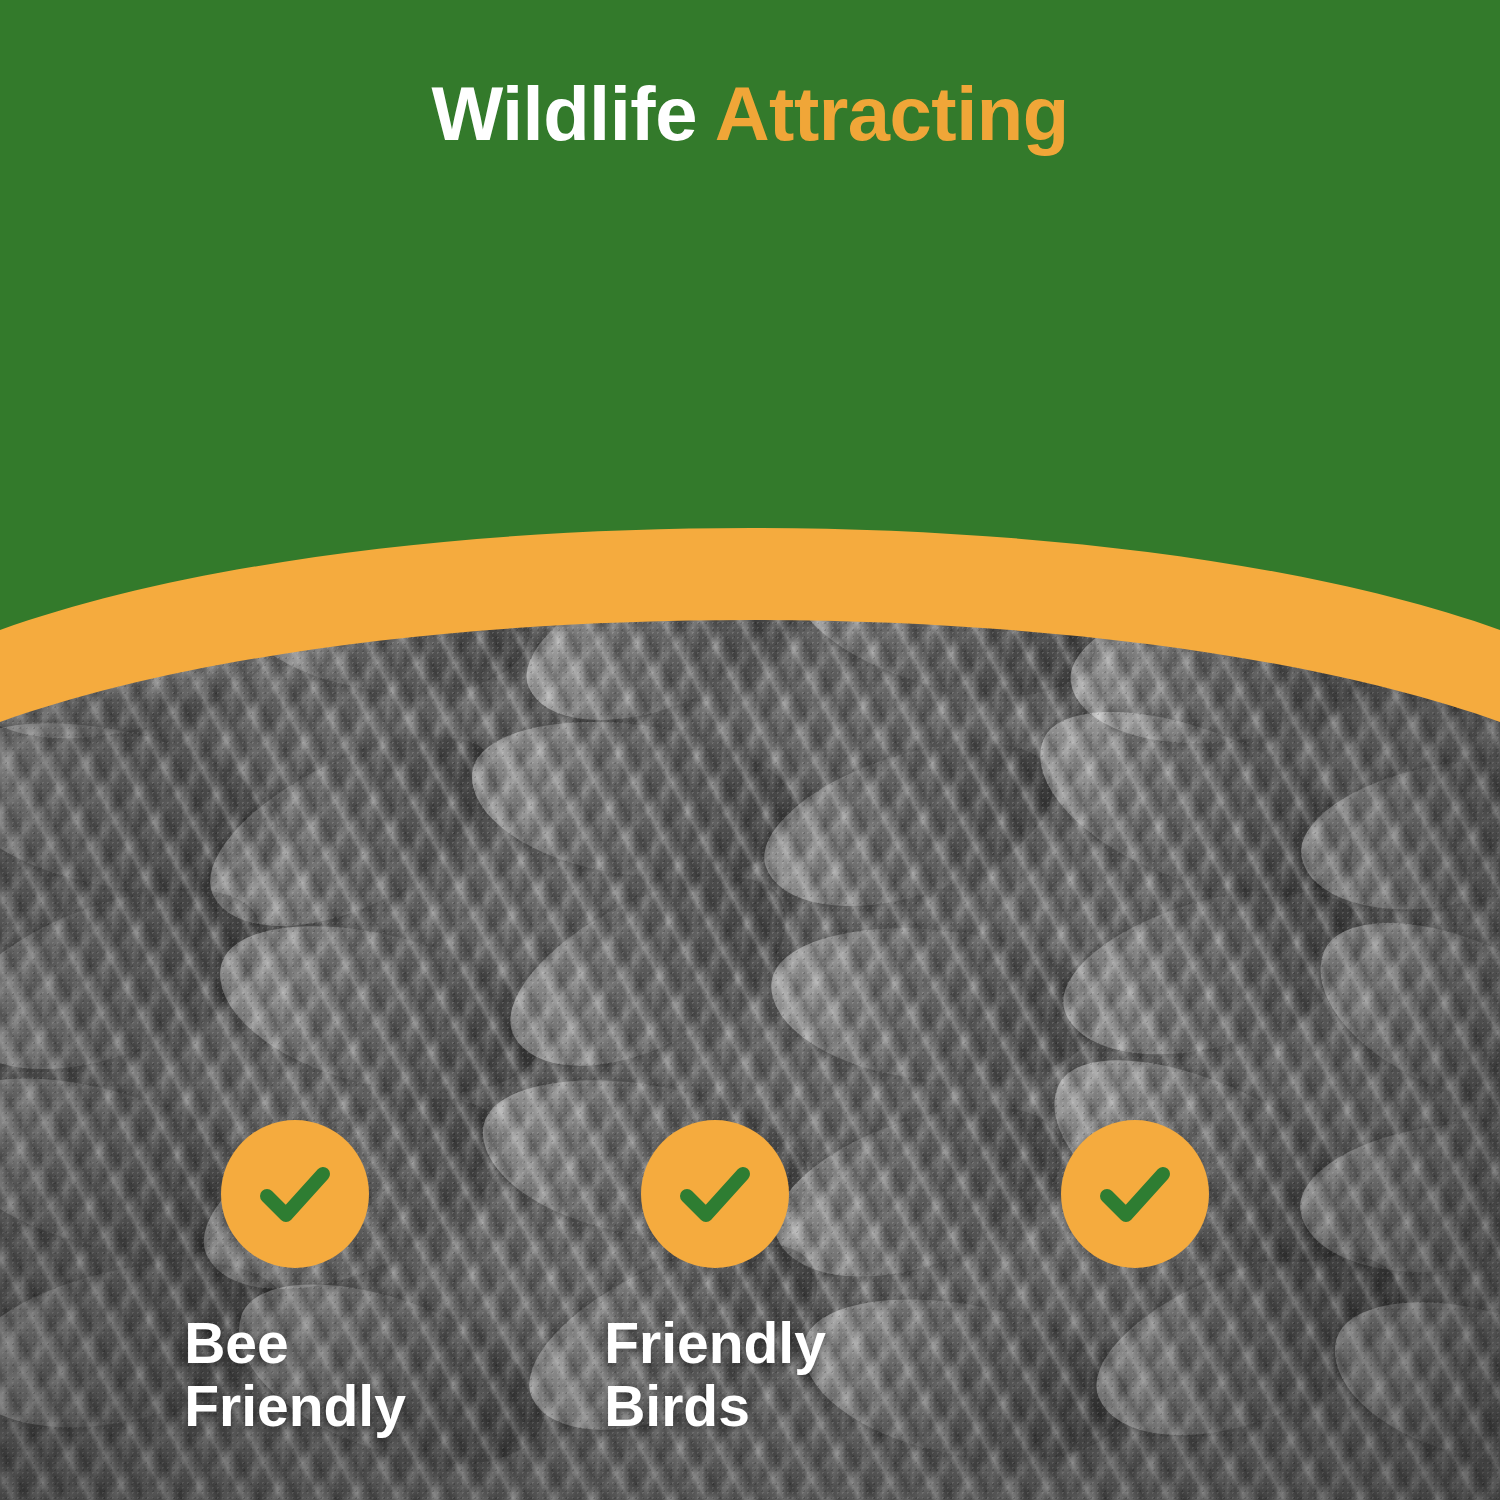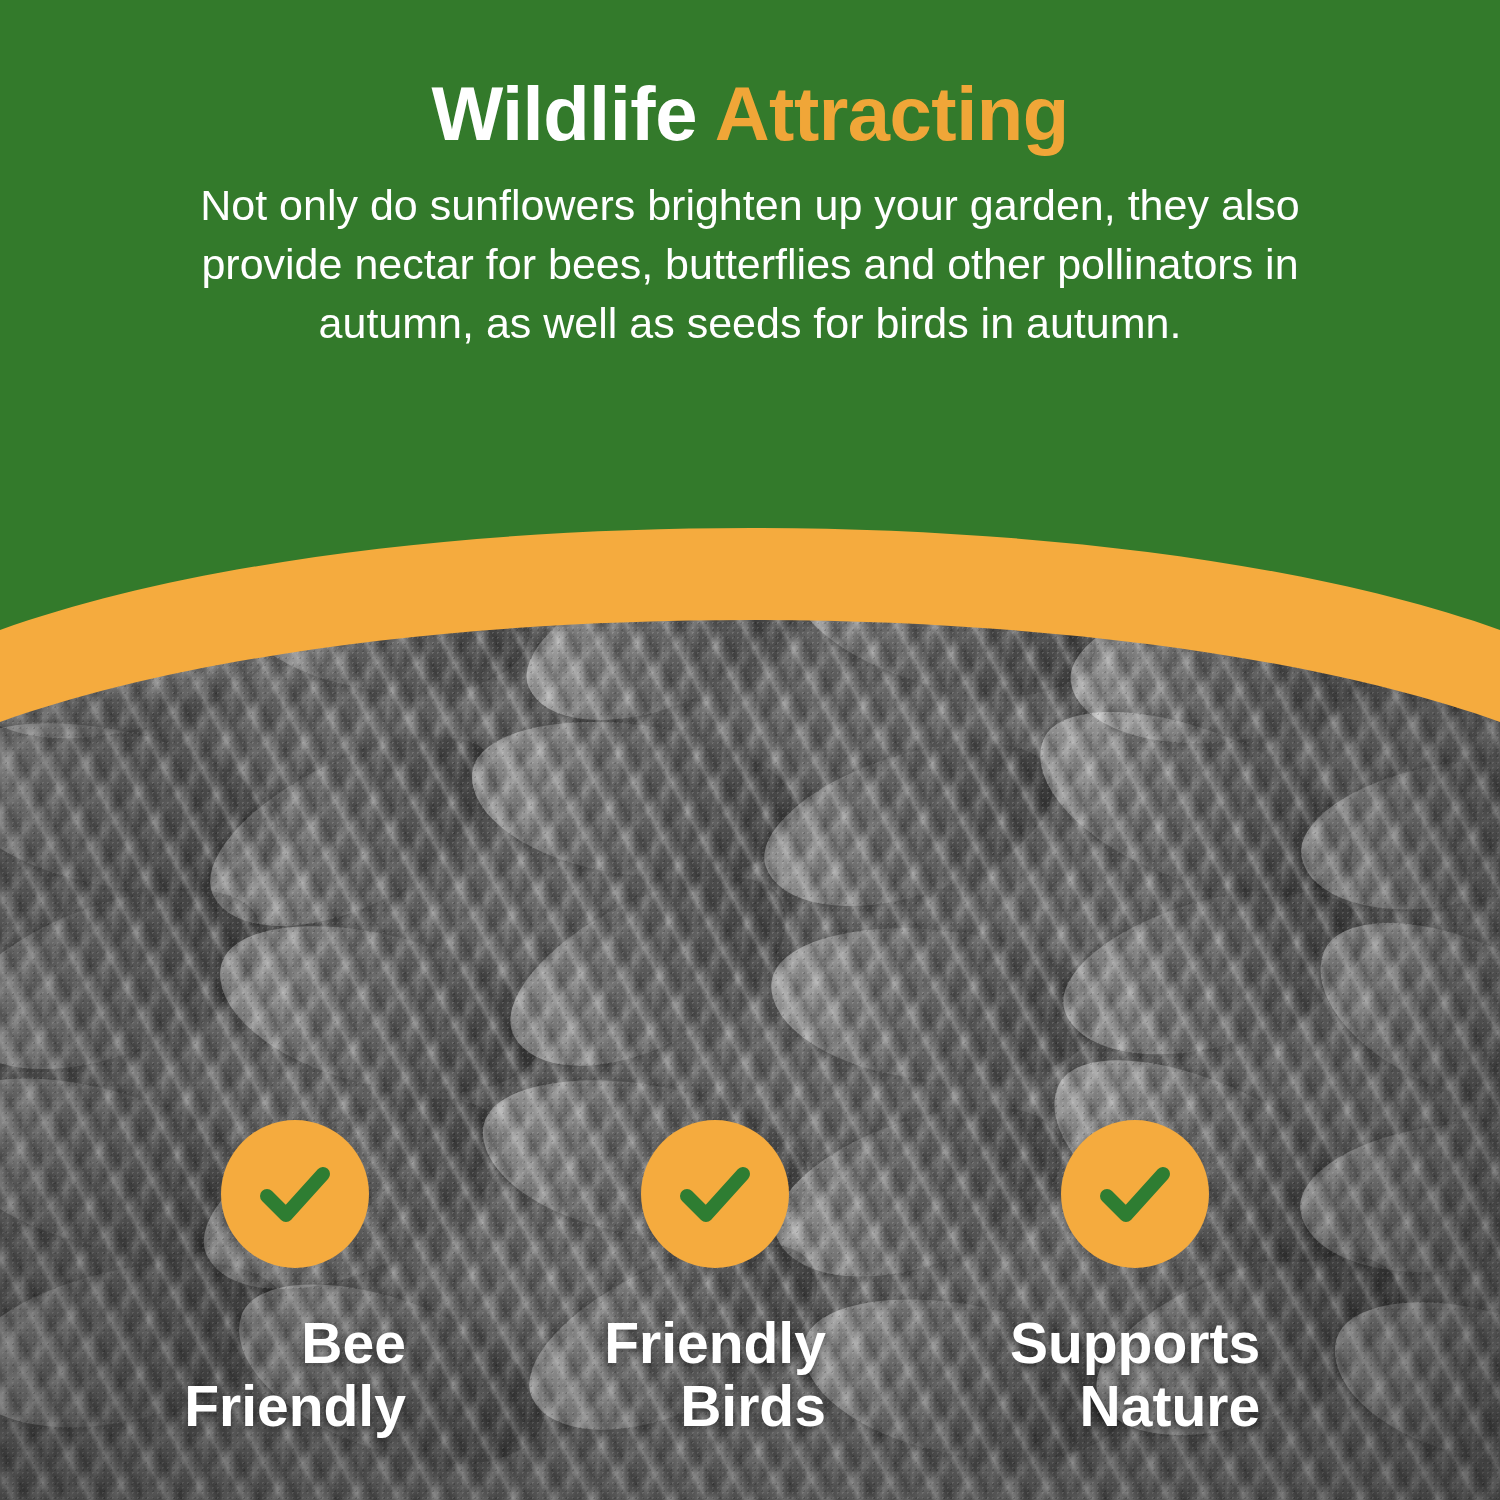--- a/index.html
+++ b/index.html
@@ -177,21 +177,21 @@
     align-items: center;
     justify-content: center;
   }
   .badge svg { display: block; }
   .feature-label {
     margin-top: 44px;
     font-size: 57px;
     font-weight: bold;
     line-height: 1.10;
     color: #ffffff;
-    text-align: right;
+    text-align: left;
     white-space: pre-line;
     text-shadow: 0 2px 7px rgba(0,0,0,0.42);
   }
 </style>
 </head>
 <body>
 
 <div id="poster">
 
   <div class="photo-layer">
@@ -243,21 +243,20 @@
     <svg width="1500" height="780" viewBox="0 0 1500 780" xmlns="http://www.w3.org/2000/svg">
 
       <path d="M 0,722 C 380,586 1120,586 1500,722 L 1500,0 L 0,0 Z" fill="#F5AB3E"></path>
 
       <path d="M 0,630 C 380,494 1120,494 1500,630 L 1500,0 L 0,0 Z" fill="#337A2B"></path>
     </svg>
   </div>
 
   <div class="header">
     <h1 class="title"><span>Wildlife </span><span class="accent">Attracting</span></h1>
-    <p class="subtitle">Not only do sunflowers brighten up your garden, they also provide nectar for bees, butterflies and other pollinators in autumn, as well as seeds for birds in autumn.</p>
   </div>
 
   <div class="features">
 
     <div class="feature">
       <div class="badge">
         <svg width="96" height="96" viewBox="0 0 96 96" aria-hidden="true">
           <path d="M20 50 L39 69 L76 28" fill="none" stroke="#2E7D32" stroke-width="14" stroke-linecap="round" stroke-linejoin="round"></path>
         </svg>
       </div>
@@ -274,19 +273,17 @@
       <div class="feature-label">Friendly
 Birds</div>
     </div>
 
     <div class="feature">
       <div class="badge">
         <svg width="96" height="96" viewBox="0 0 96 96" aria-hidden="true">
           <path d="M20 50 L39 69 L76 28" fill="none" stroke="#2E7D32" stroke-width="14" stroke-linecap="round" stroke-linejoin="round"></path>
         </svg>
       </div>
-      <div class="feature-label">Supports
-Nature</div>
     </div>
 
   </div>
 
 </div>
 
 </body></html>

